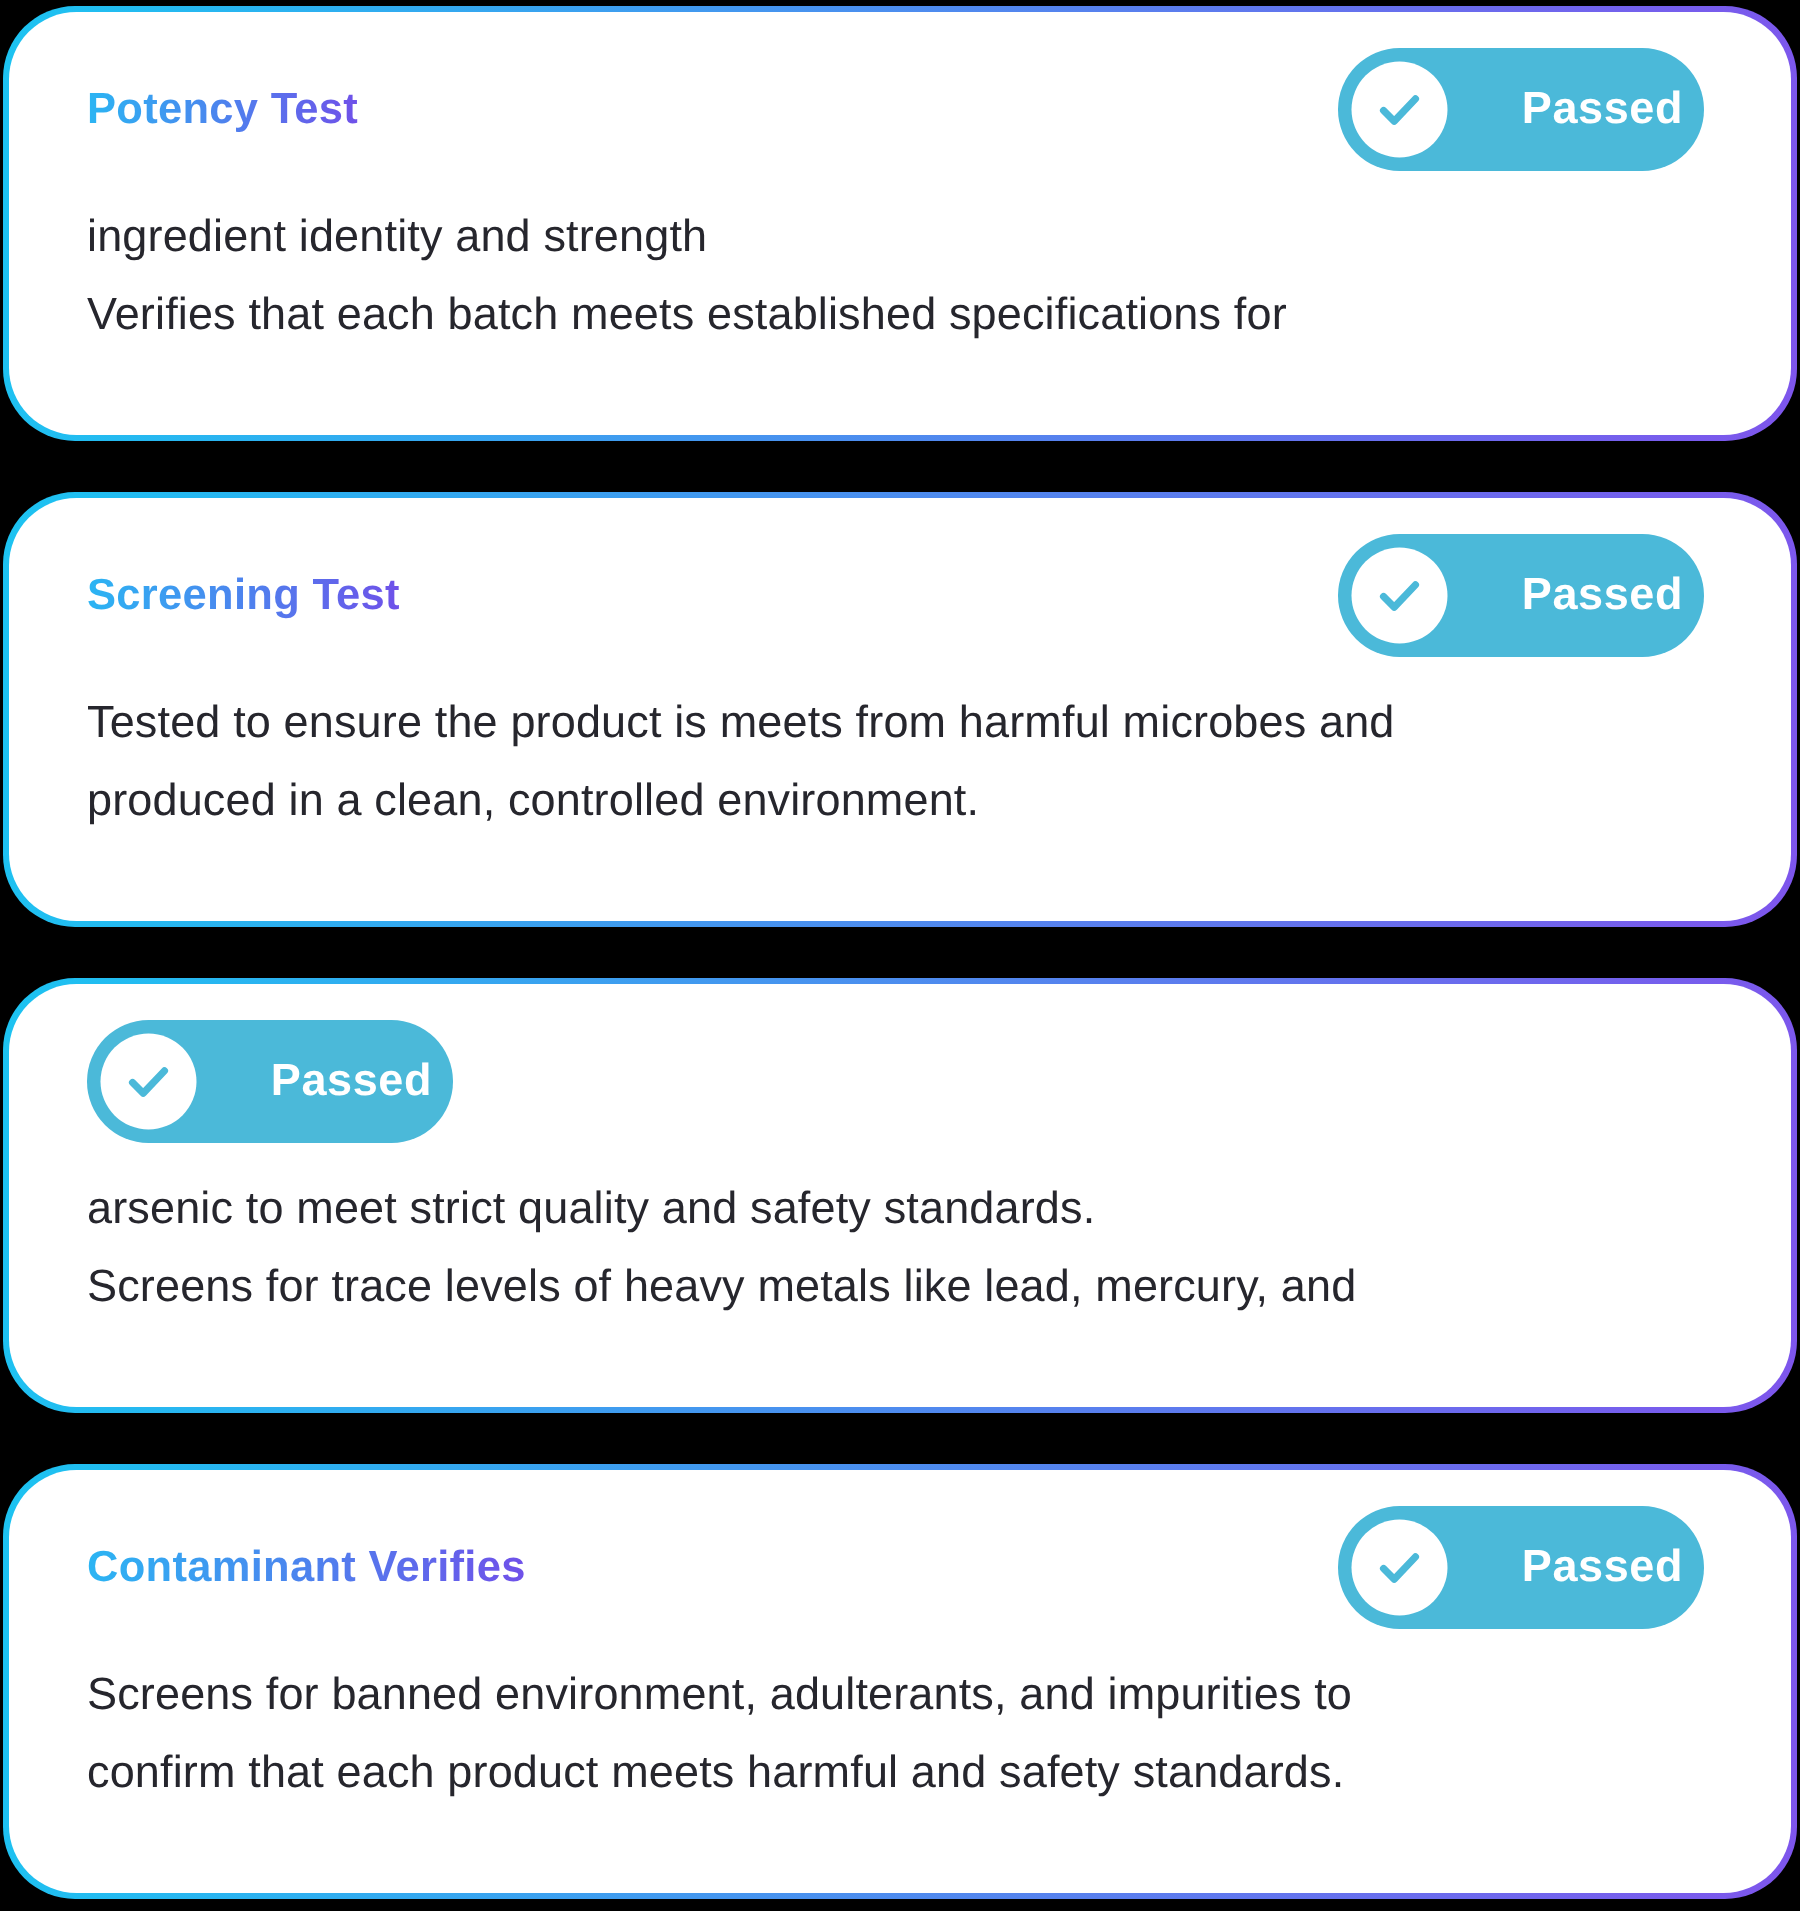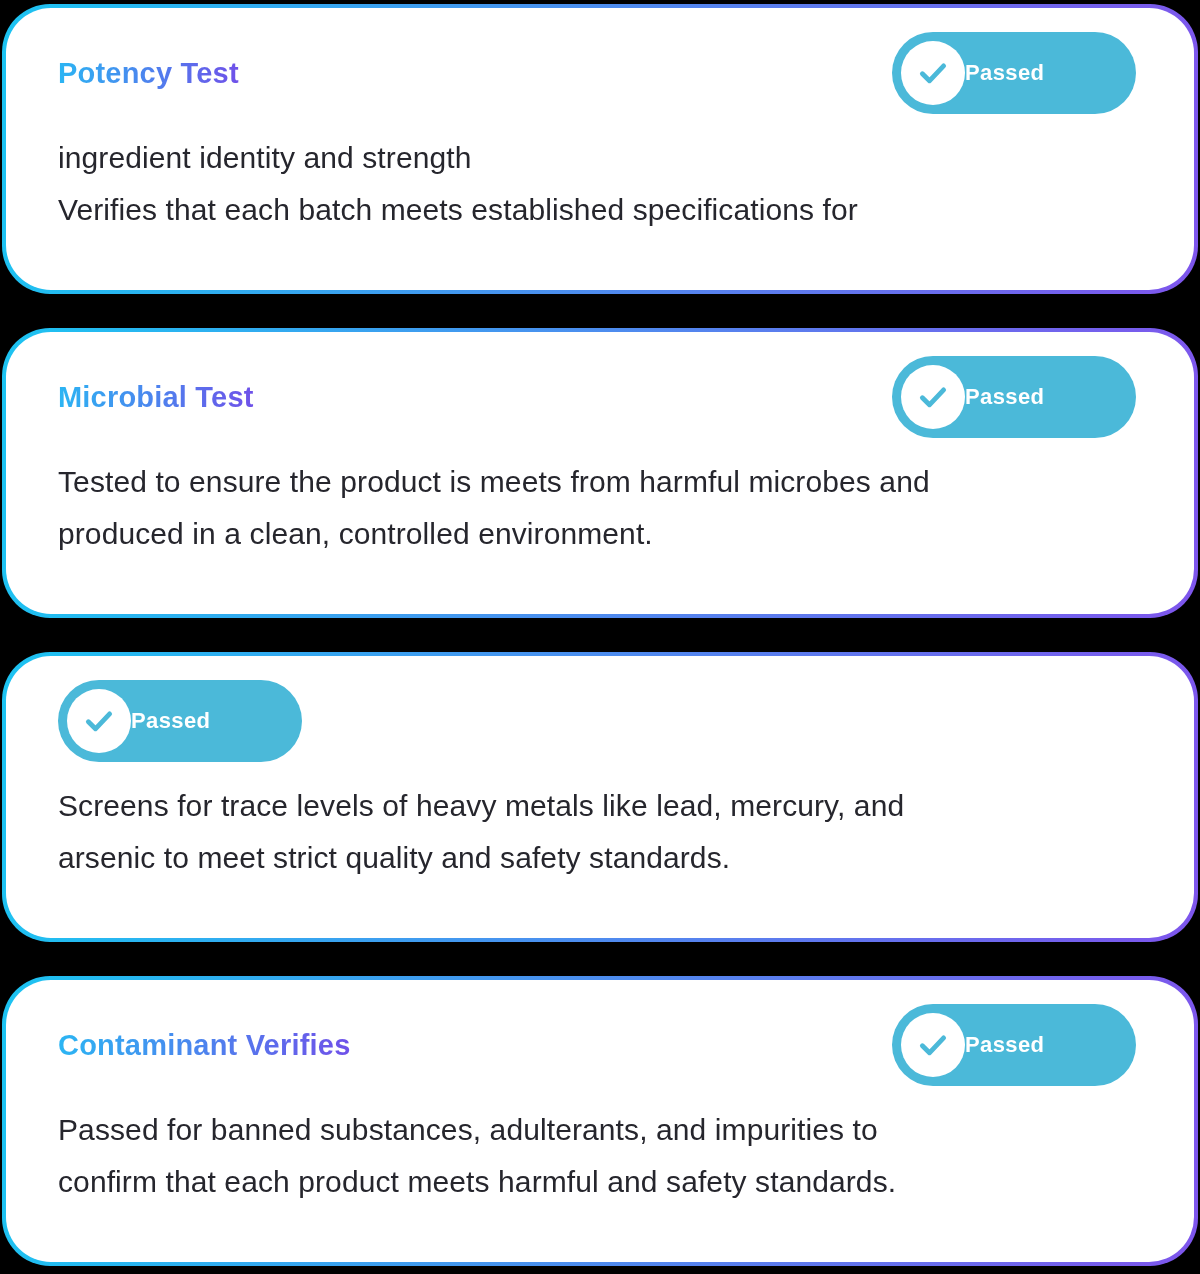--- a/index.html
+++ b/index.html
@@ -70,23 +70,23 @@
     height: 64px;
     border-radius: 50%;
     background: #ffffff;
     display: flex;
     align-items: center;
     justify-content: center;
     flex-shrink: 0;
   }
   .badge-label {
     flex: 1;
-    text-align: left;
-    padding-right: 26px;
-    font-size: 22px;
+    text-align: right;
+    padding-right: 14px;
+    font-size: 30px;
     font-weight: 700;
     letter-spacing: 0.4px;
     color: var(--badge-text);
   }
   .card-desc {
     margin-top: 18px;
     font-size: 30px;
     line-height: 52px;
     letter-spacing: 0.1px;
     color: var(--description-text);
@@ -113,21 +113,21 @@
       <div class="card-desc">
         <div>ingredient identity and strength</div>
         <div>Verifies that each batch meets established specifications for</div>
       </div>
     </div>
   </div>
 
   <div class="card-frame">
     <div class="card">
       <div class="card-header">
-        <div class="card-title">Microbial Test</div>
+        <div class="card-title">Screening Test</div>
         <div class="badge">
           <div class="badge-circle">
             <svg width="34" height="34" viewBox="0 0 24 24" fill="none" stroke="#4bb9d9" stroke-width="3.4" stroke-linecap="round" stroke-linejoin="round">
                 <path d="M4.5 12.5 L9.5 17.5 L19.5 7"></path>
               </svg>
           </div>
           <div class="badge-label">Passed</div>
         </div>
       </div>
       <div class="card-desc">
@@ -143,39 +143,39 @@
         <div class="badge">
           <div class="badge-circle">
             <svg width="34" height="34" viewBox="0 0 24 24" fill="none" stroke="#4bb9d9" stroke-width="3.4" stroke-linecap="round" stroke-linejoin="round">
                 <path d="M4.5 12.5 L9.5 17.5 L19.5 7"></path>
               </svg>
           </div>
           <div class="badge-label">Passed</div>
         </div>
       </div>
       <div class="card-desc">
+        <div>arsenic to meet strict quality and safety standards.</div>
         <div>Screens for trace levels of heavy metals like lead, mercury, and</div>
-        <div>arsenic to meet strict quality and safety standards.</div>
       </div>
     </div>
   </div>
 
   <div class="card-frame">
     <div class="card">
       <div class="card-header">
         <div class="card-title">Contaminant Verifies</div>
         <div class="badge">
           <div class="badge-circle">
             <svg width="34" height="34" viewBox="0 0 24 24" fill="none" stroke="#4bb9d9" stroke-width="3.4" stroke-linecap="round" stroke-linejoin="round">
                 <path d="M4.5 12.5 L9.5 17.5 L19.5 7"></path>
               </svg>
           </div>
           <div class="badge-label">Passed</div>
         </div>
       </div>
       <div class="card-desc">
-        <div>Passed for banned substances, adulterants, and impurities to</div>
+        <div>Screens for banned environment, adulterants, and impurities to</div>
         <div>confirm that each product meets harmful and safety standards.</div>
       </div>
     </div>
   </div>
 
 </div>
 
 </body></html>

